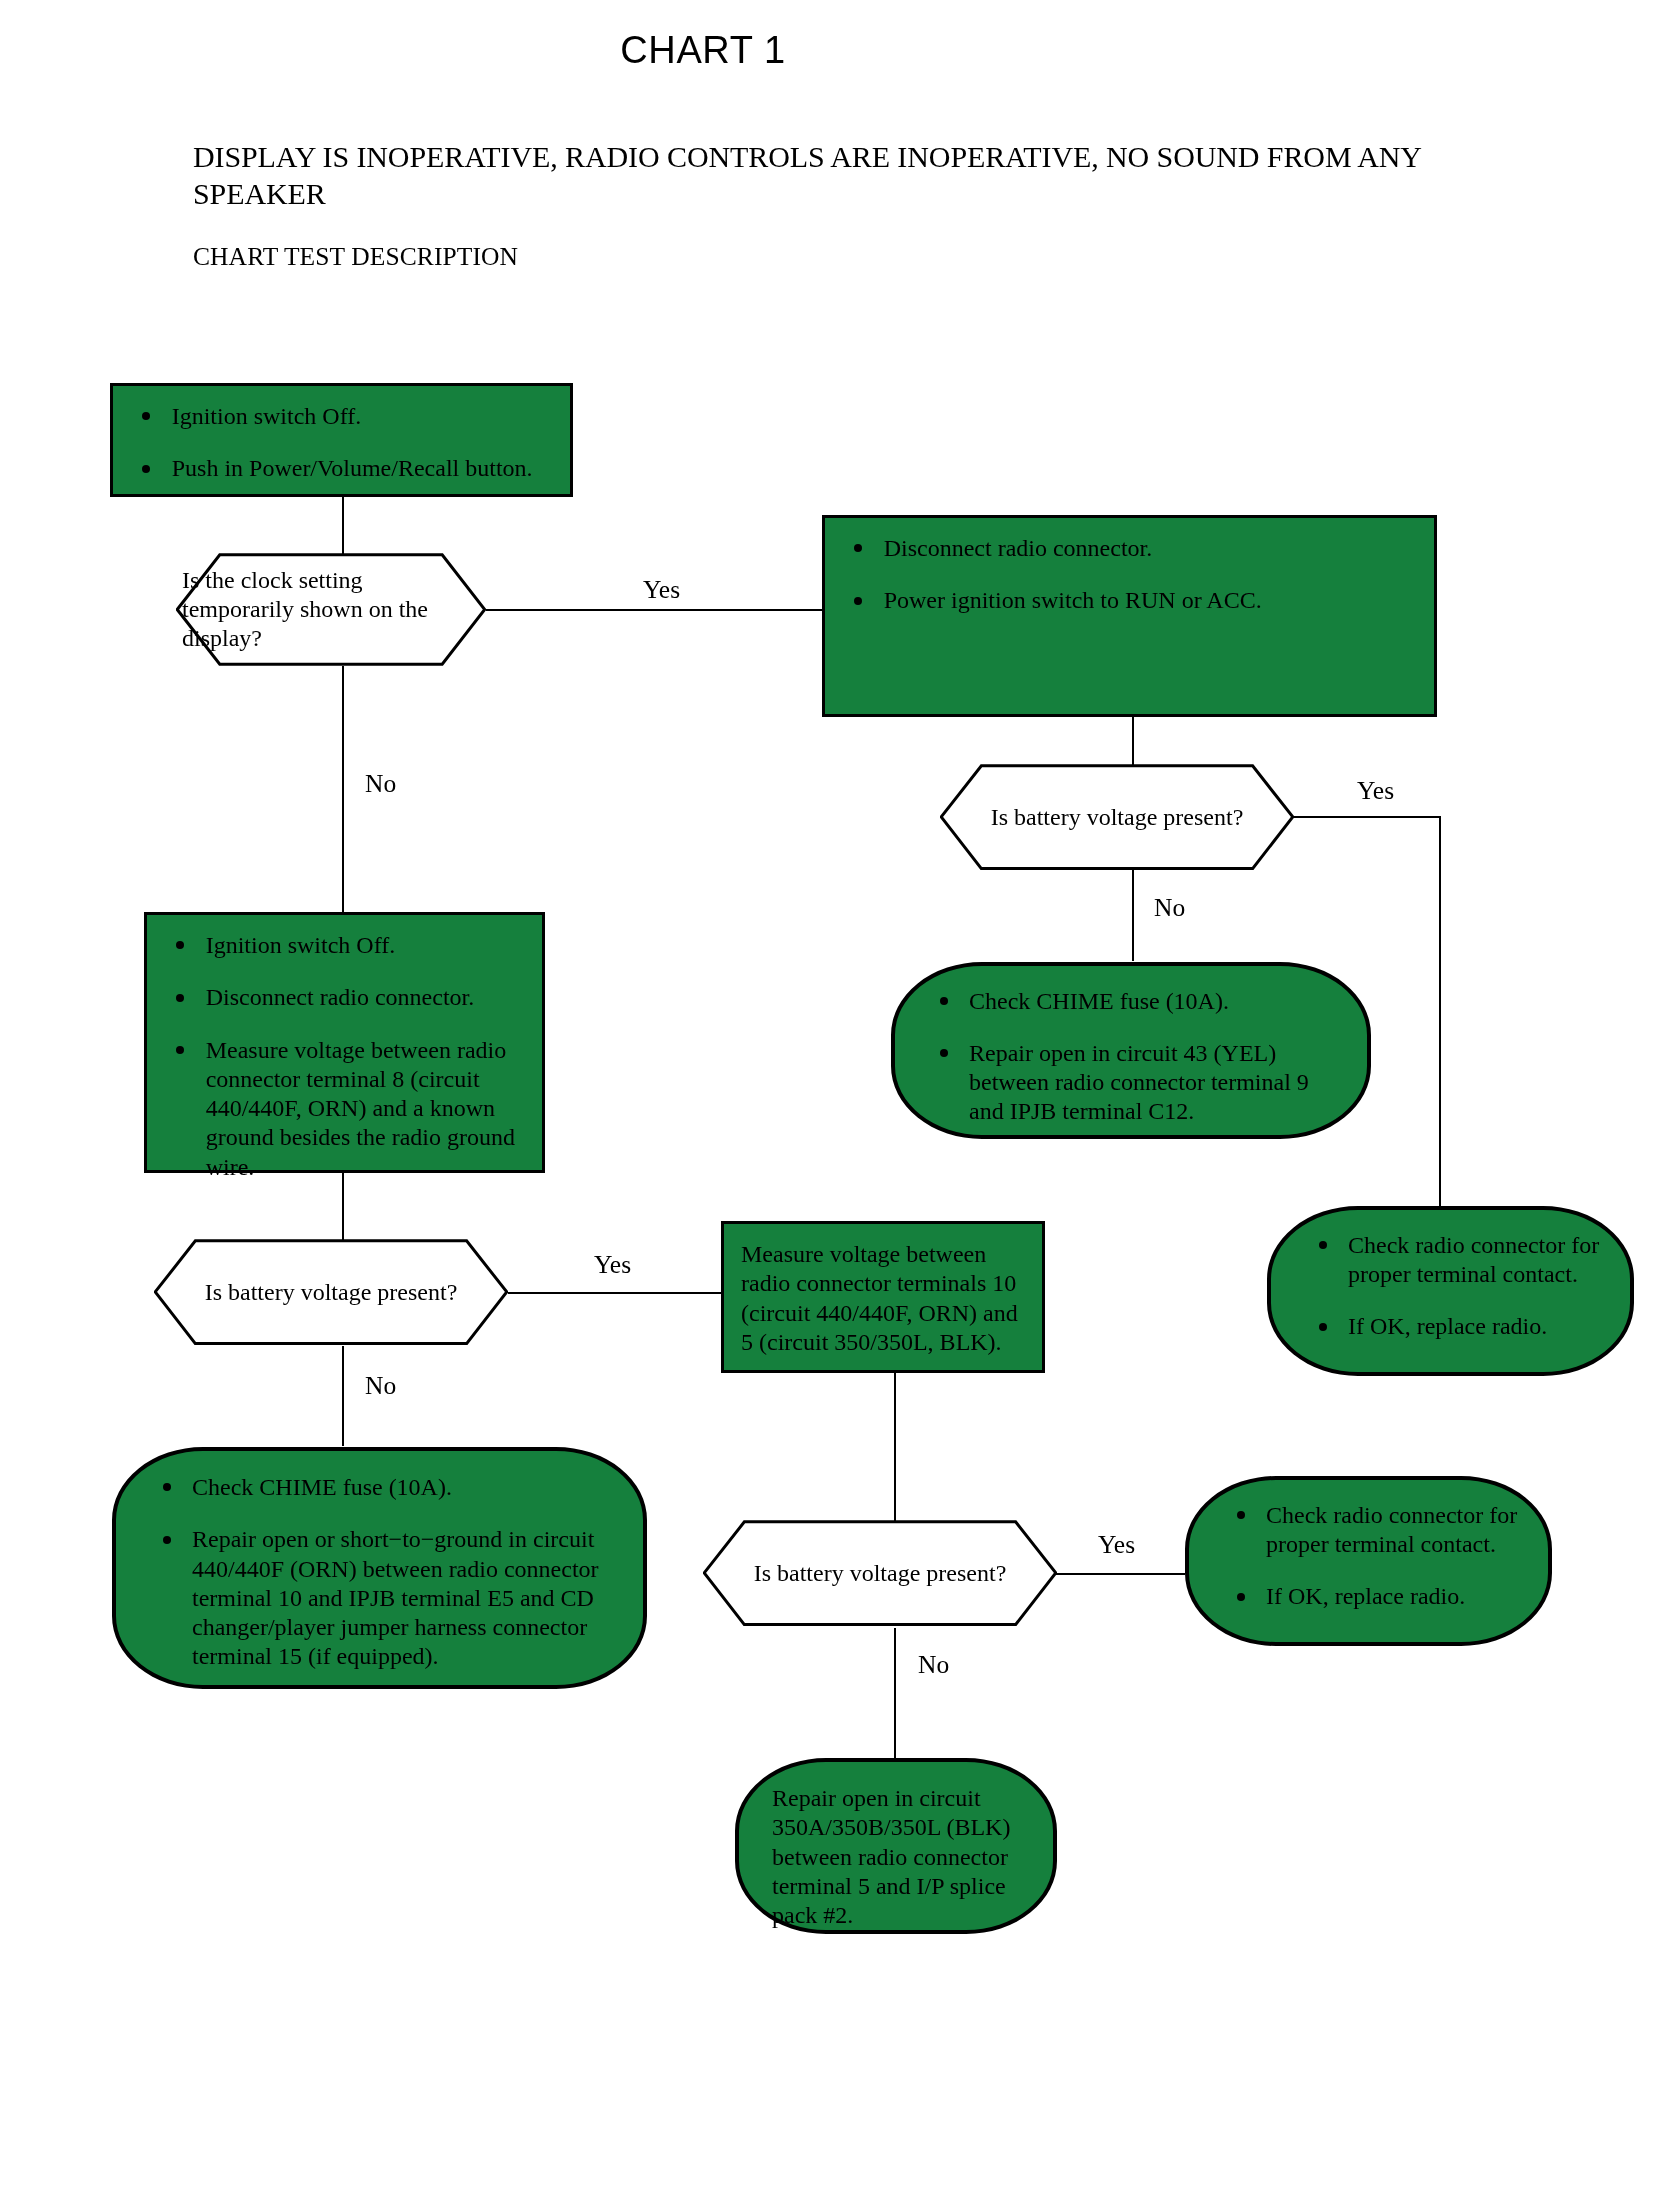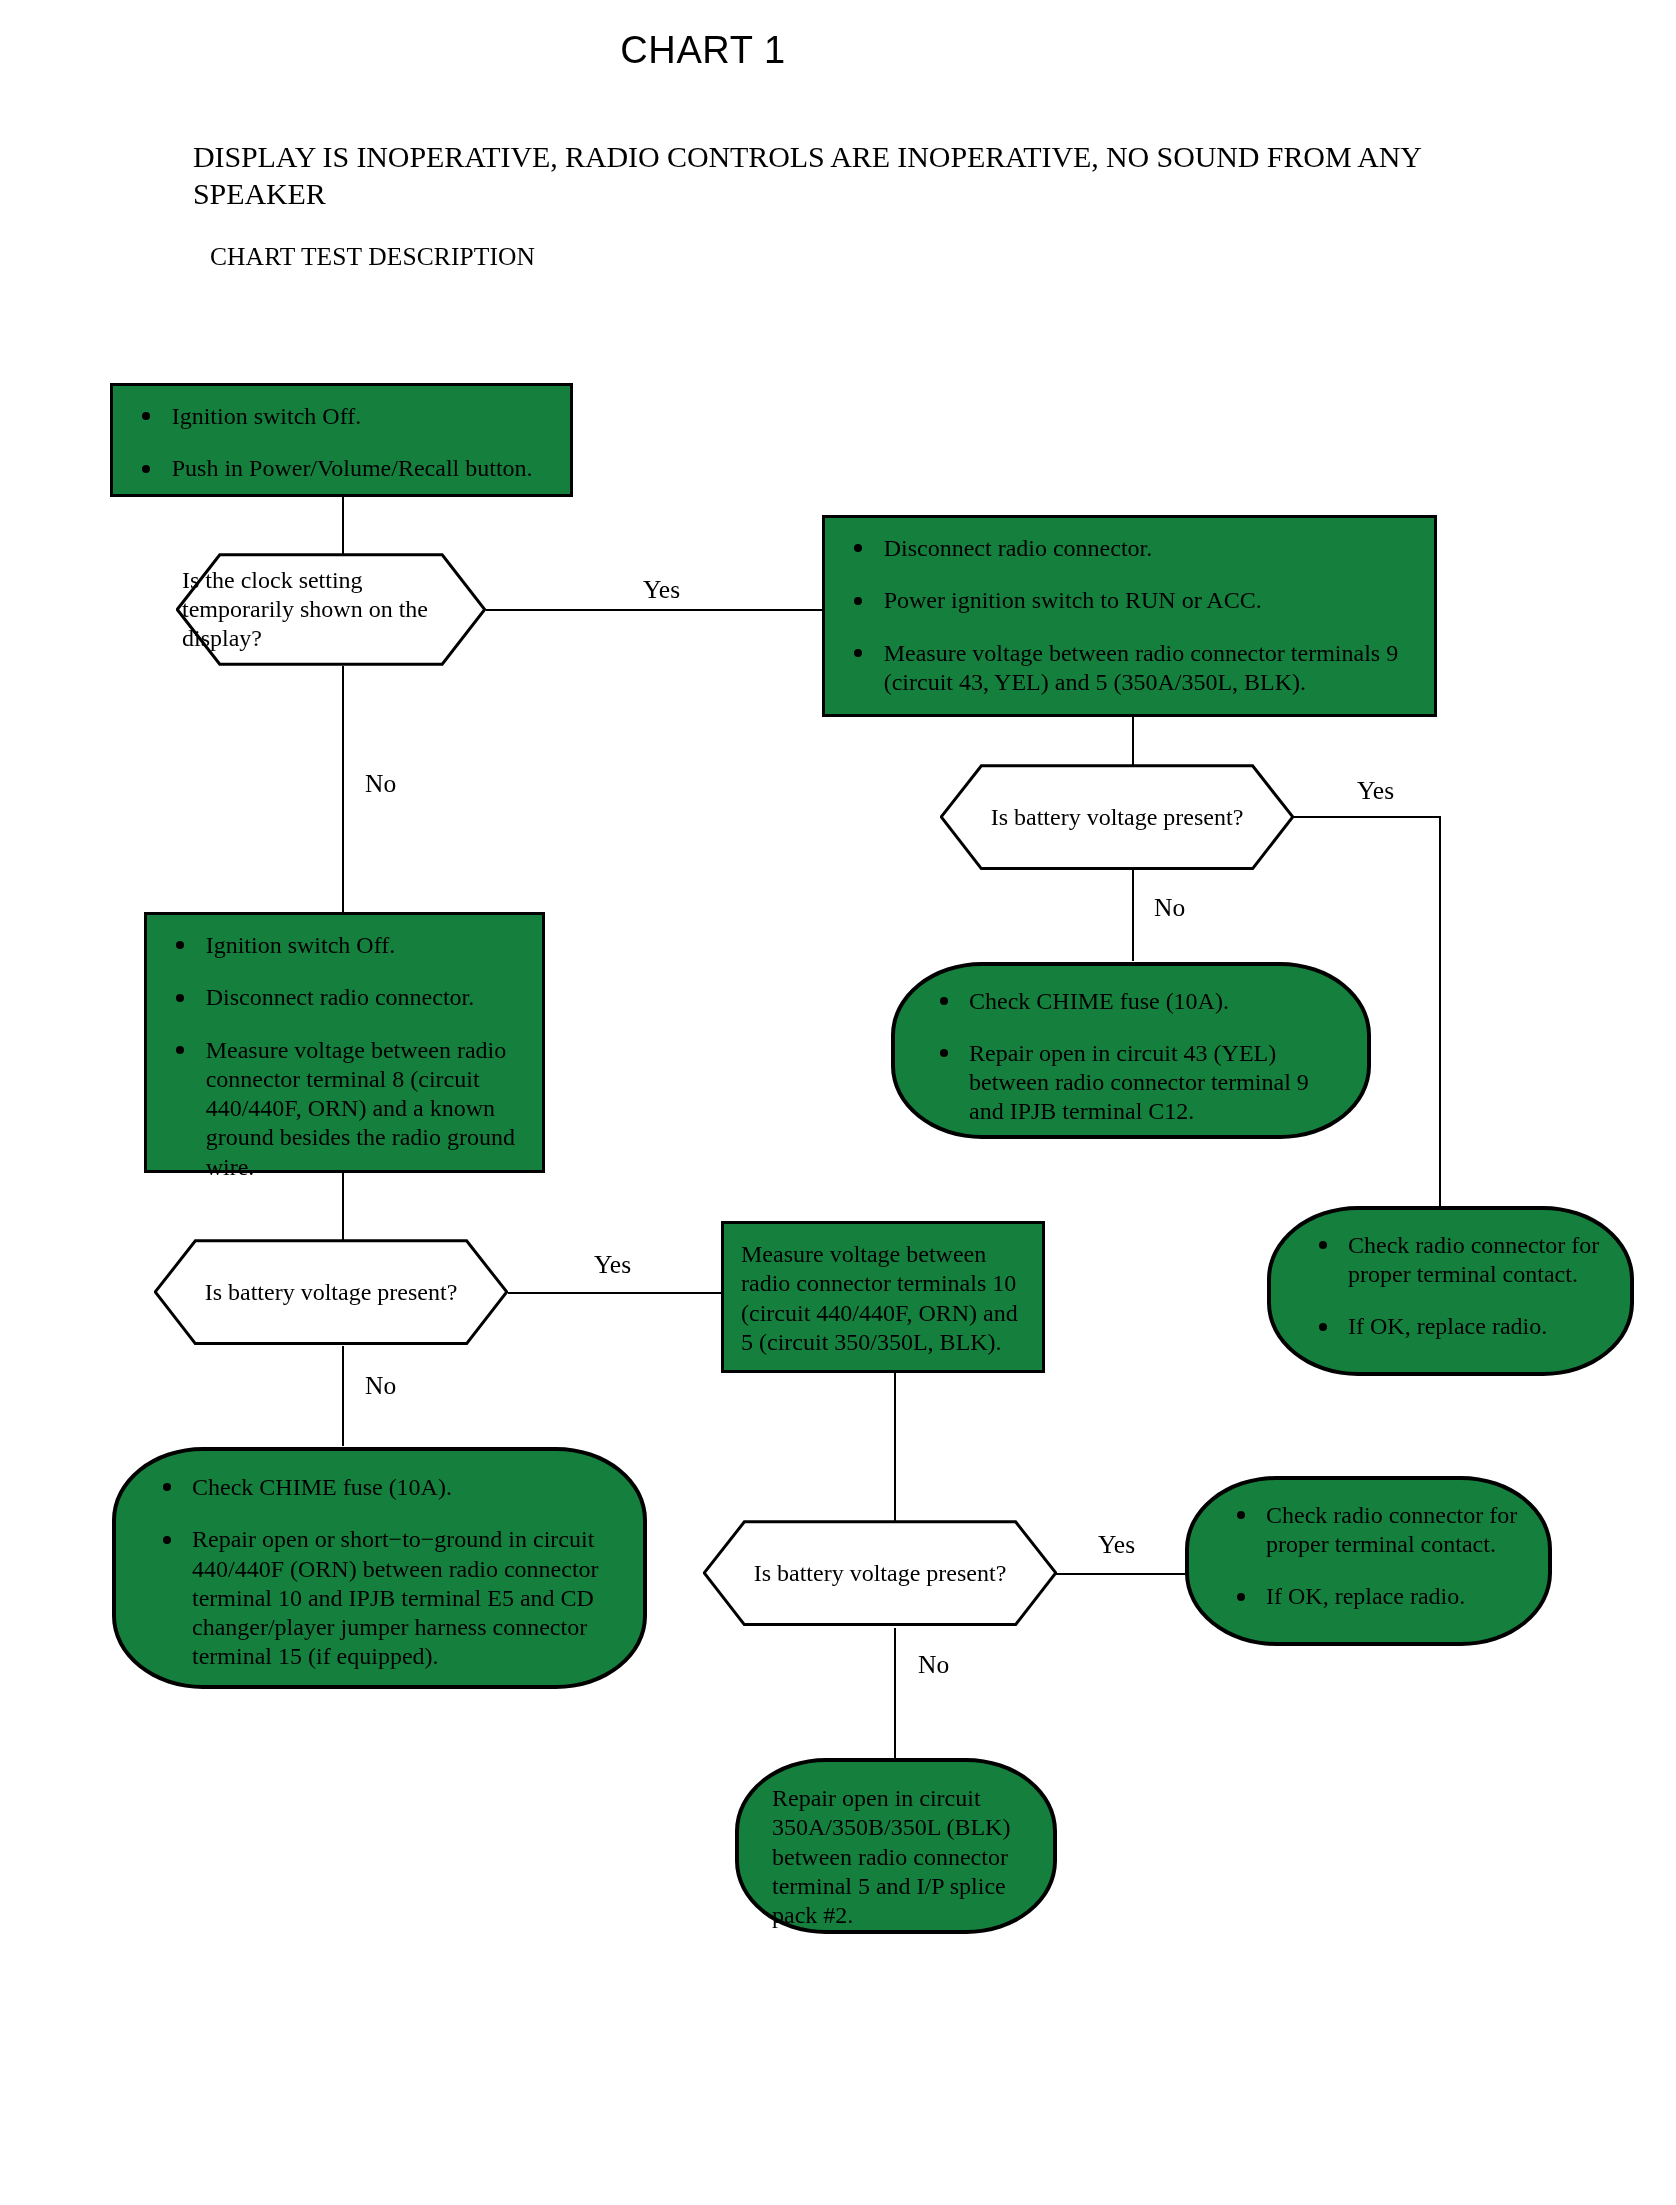--- a/index.html
+++ b/index.html
@@ -37,21 +37,20 @@
     font-size: 30px;
     line-height: 1.22;
     letter-spacing: -0.1px;
   }
   #test-description {
     position: absolute;
     left: 193px;
     top: 242px;
     font-size: 25.5px;
     letter-spacing: 0.1px;
-    margin-left: 17px;
   }
 
   
   .node {
     position: absolute;
     box-sizing: border-box;
     background: #15803d;
   }
   .rect {
     border: 3px solid #000000;
@@ -184,21 +183,20 @@
       <polygon points="2,93 72,3 438,3 508,93 438,183 72,183" fill="#ffffff" stroke="#000000" stroke-width="3" vector-effect="non-scaling-stroke"></polygon>
     </svg>
     <div class="dtext">Is the clock setting temporarily shown on the display?</div>
   </div>
 
   <div class="node rect" style="left:822px; top:515px; width:615px; height:202px;">
     <div class="inner">
       <ul class="blist">
         <li>Disconnect radio connector.</li>
         <li>Power ignition switch to RUN or ACC.</li>
-        <li>Measure voltage between radio connector terminals 9 (circuit 43, YEL) and 5 (350A/350L, BLK).</li>
       </ul>
     </div>
   </div>
 
   <div class="decision" style="left:940px; top:764px; width:354px; height:106px;">
     <svg class="hexline" viewBox="0 0 582 175" preserveAspectRatio="none">
       <polygon points="2,87 68,3 514,3 580,87 514,172 68,172" fill="#ffffff" stroke="#000000" stroke-width="3" vector-effect="non-scaling-stroke"></polygon>
     </svg>
     <div class="dtext">Is battery voltage present?</div>
   </div>

